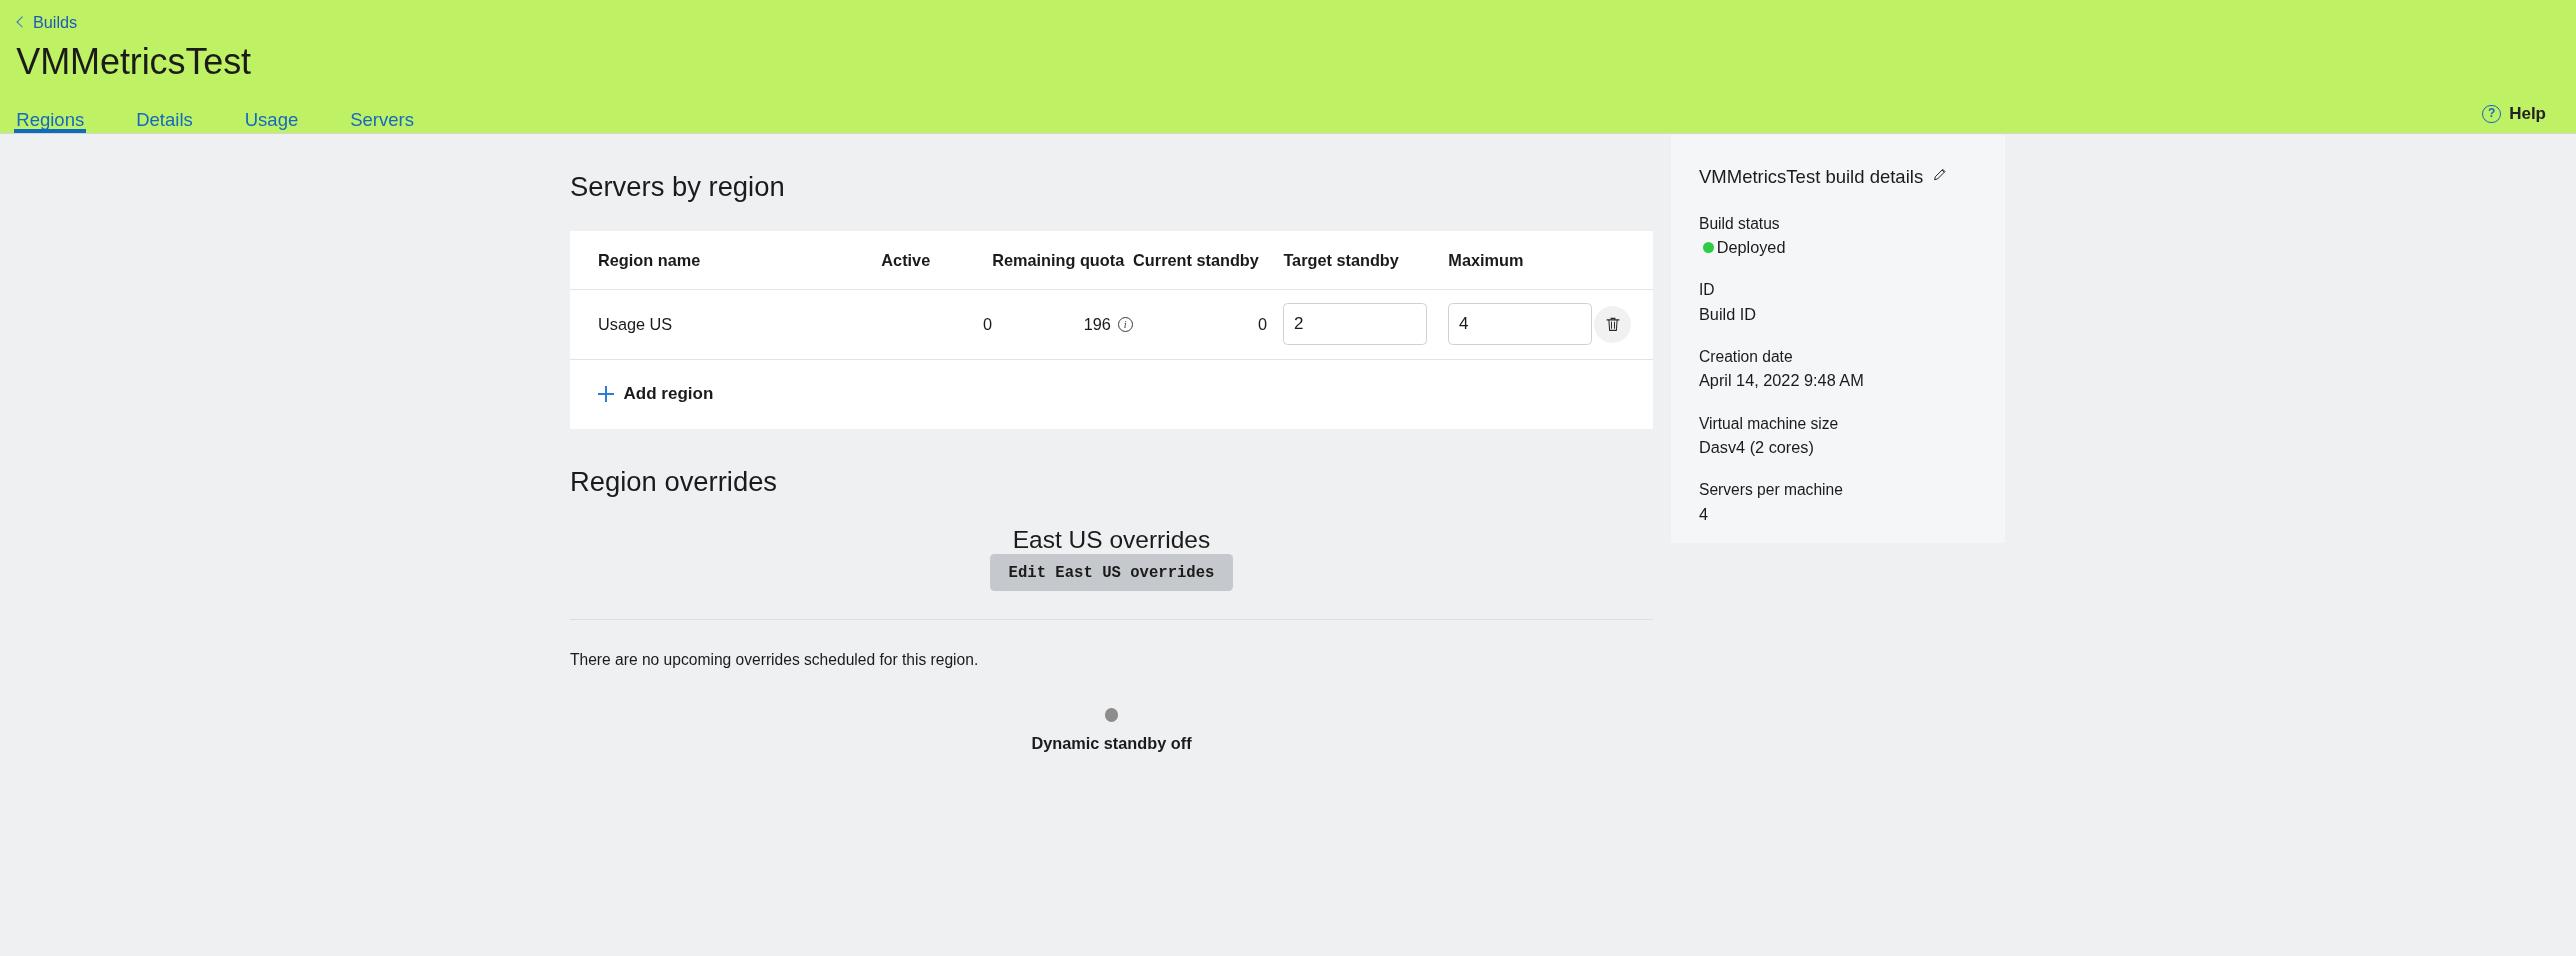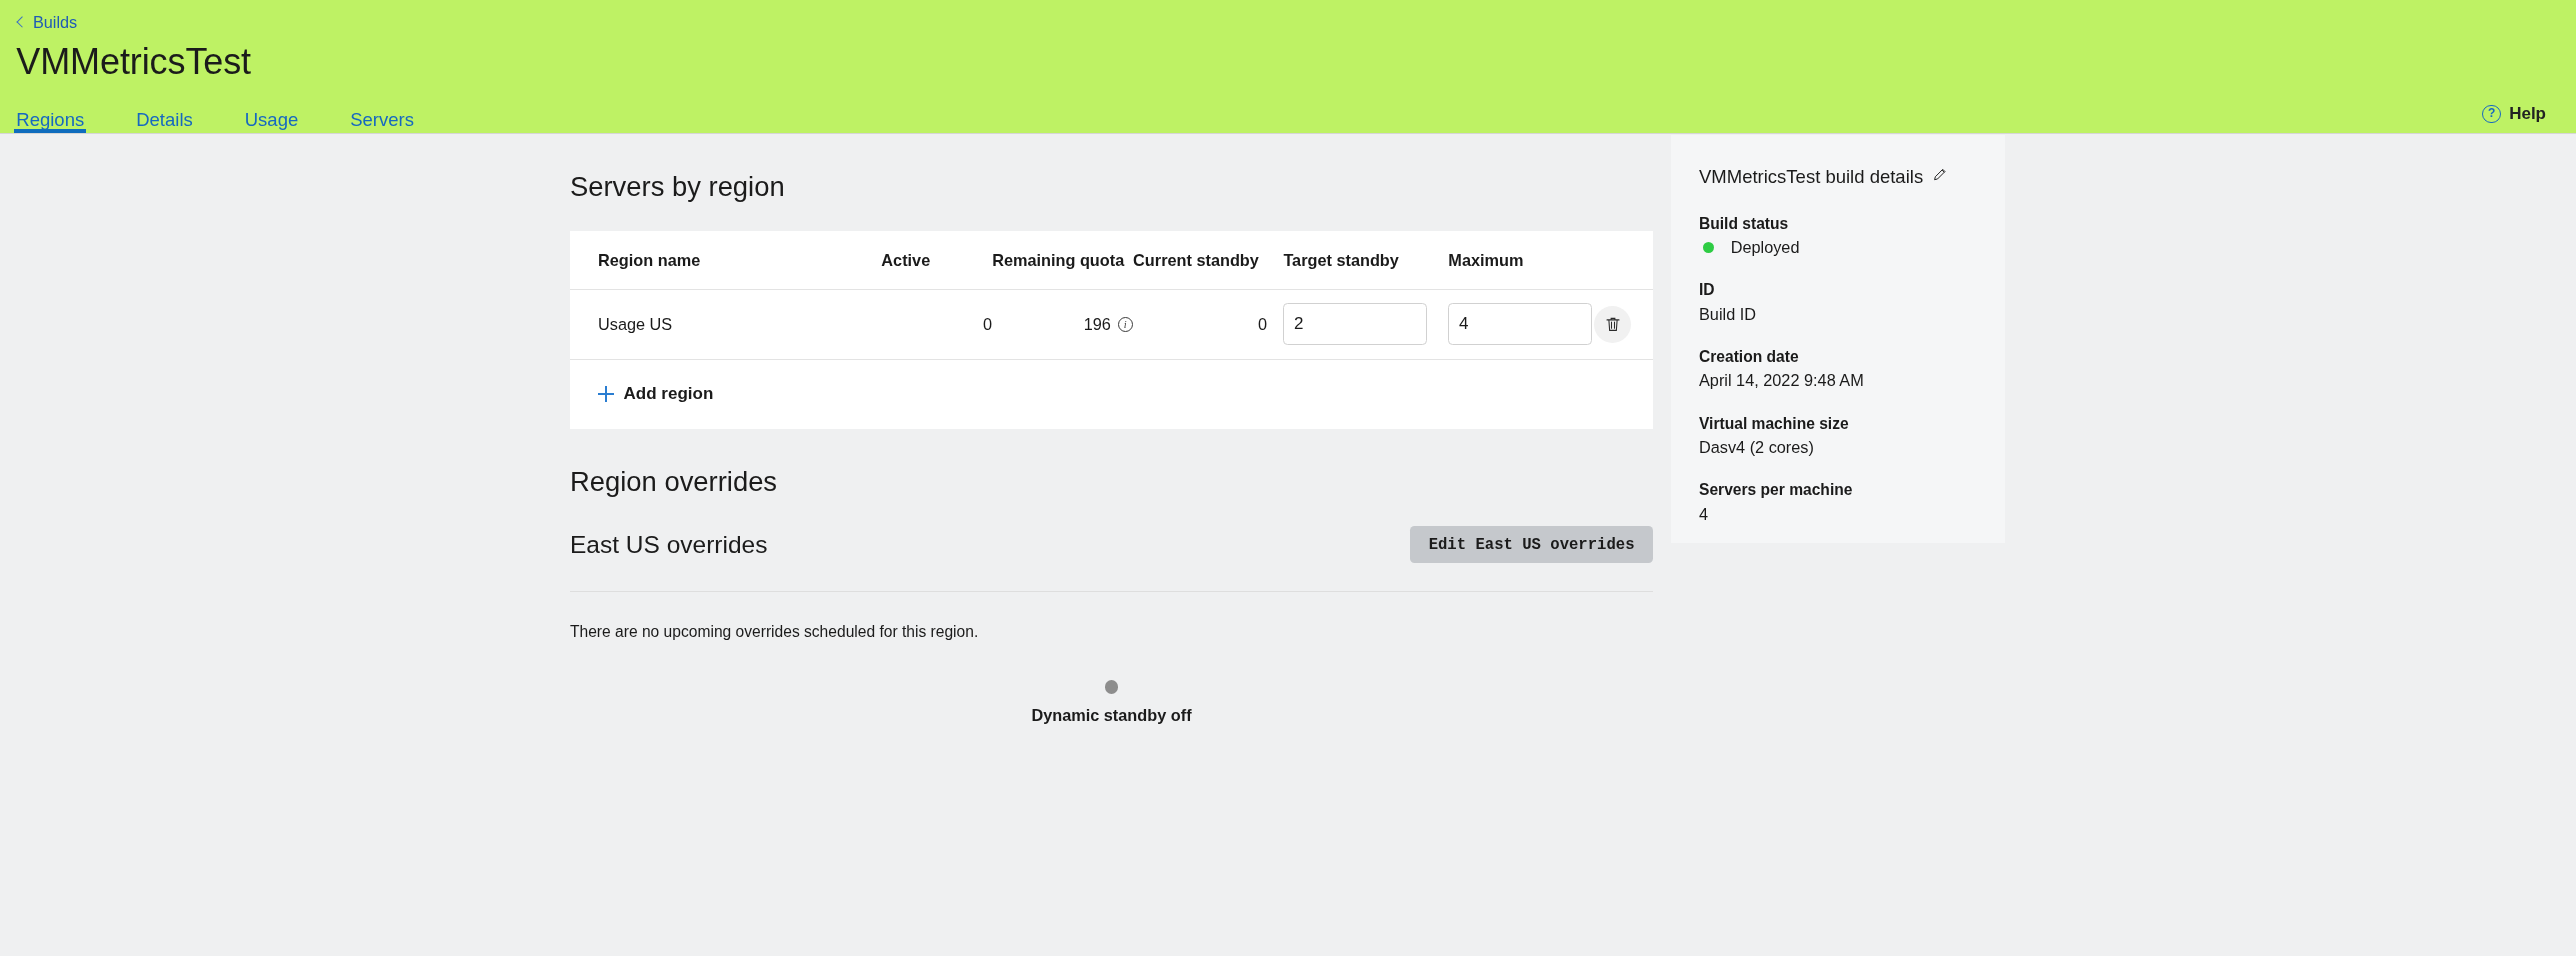--- a/index.html
+++ b/index.html
@@ -204,20 +204,21 @@
   .plus-icon::before { left: 0; top: 7px; width: 15.6px; height: 1.5px; }
   .plus-icon::after  { top: 0; left: 7px; height: 15.6px; width: 1.5px; }
   .add-region-label { font-size: 17px; color: #1b1b1b; font-weight: 600; }
 
   
   .overrides-head {
     display: flex;
     align-items: center;
     justify-content: space-between;
     margin-top: 9px;
+    flex-direction: column;
   }
   .overrides-sub { font-size: 24.5px; font-weight: 400; color: #1b1b1b; }
   .edit-ovr-btn {
     background: #c5c8cc;
     border: none;
     border-radius: 4.5px;
     color: #1b1b1b;
     font-size: 15.6px;
     font-weight: 600;
     padding: 9.6px 18.5px;
@@ -246,26 +247,26 @@
     align-items: center;
     gap: 9px;
     font-size: 18.5px;
     color: #1b1b1b;
     font-weight: 400;
     margin-bottom: 27px;
   }
   .field { margin-bottom: 24.5px; }
   .field-label {
     font-size: 15.6px;
-    font-weight: 700;
+    font-weight: 400;
     color: #1b1b1b;
     margin-bottom: 5.2px;
   }
   .field-value { font-size: 16.3px; color: #1b1b1b; }
-  .status-row { display: flex; align-items: center; gap: 17px; padding-left: 3.7px; }
+  .status-row { display: flex; align-items: center; gap: 3px; padding-left: 3.7px; }
   .green-dot { width: 11px; height: 11px; border-radius: 50%; background: #2ecc44; flex: 0 0 auto; }
 </style>
 </head>
 <body>
 
 <div class="header-band">
 
   <a class="back-link">
     <span class="chev-left"></span>
     <span>Builds</span>

